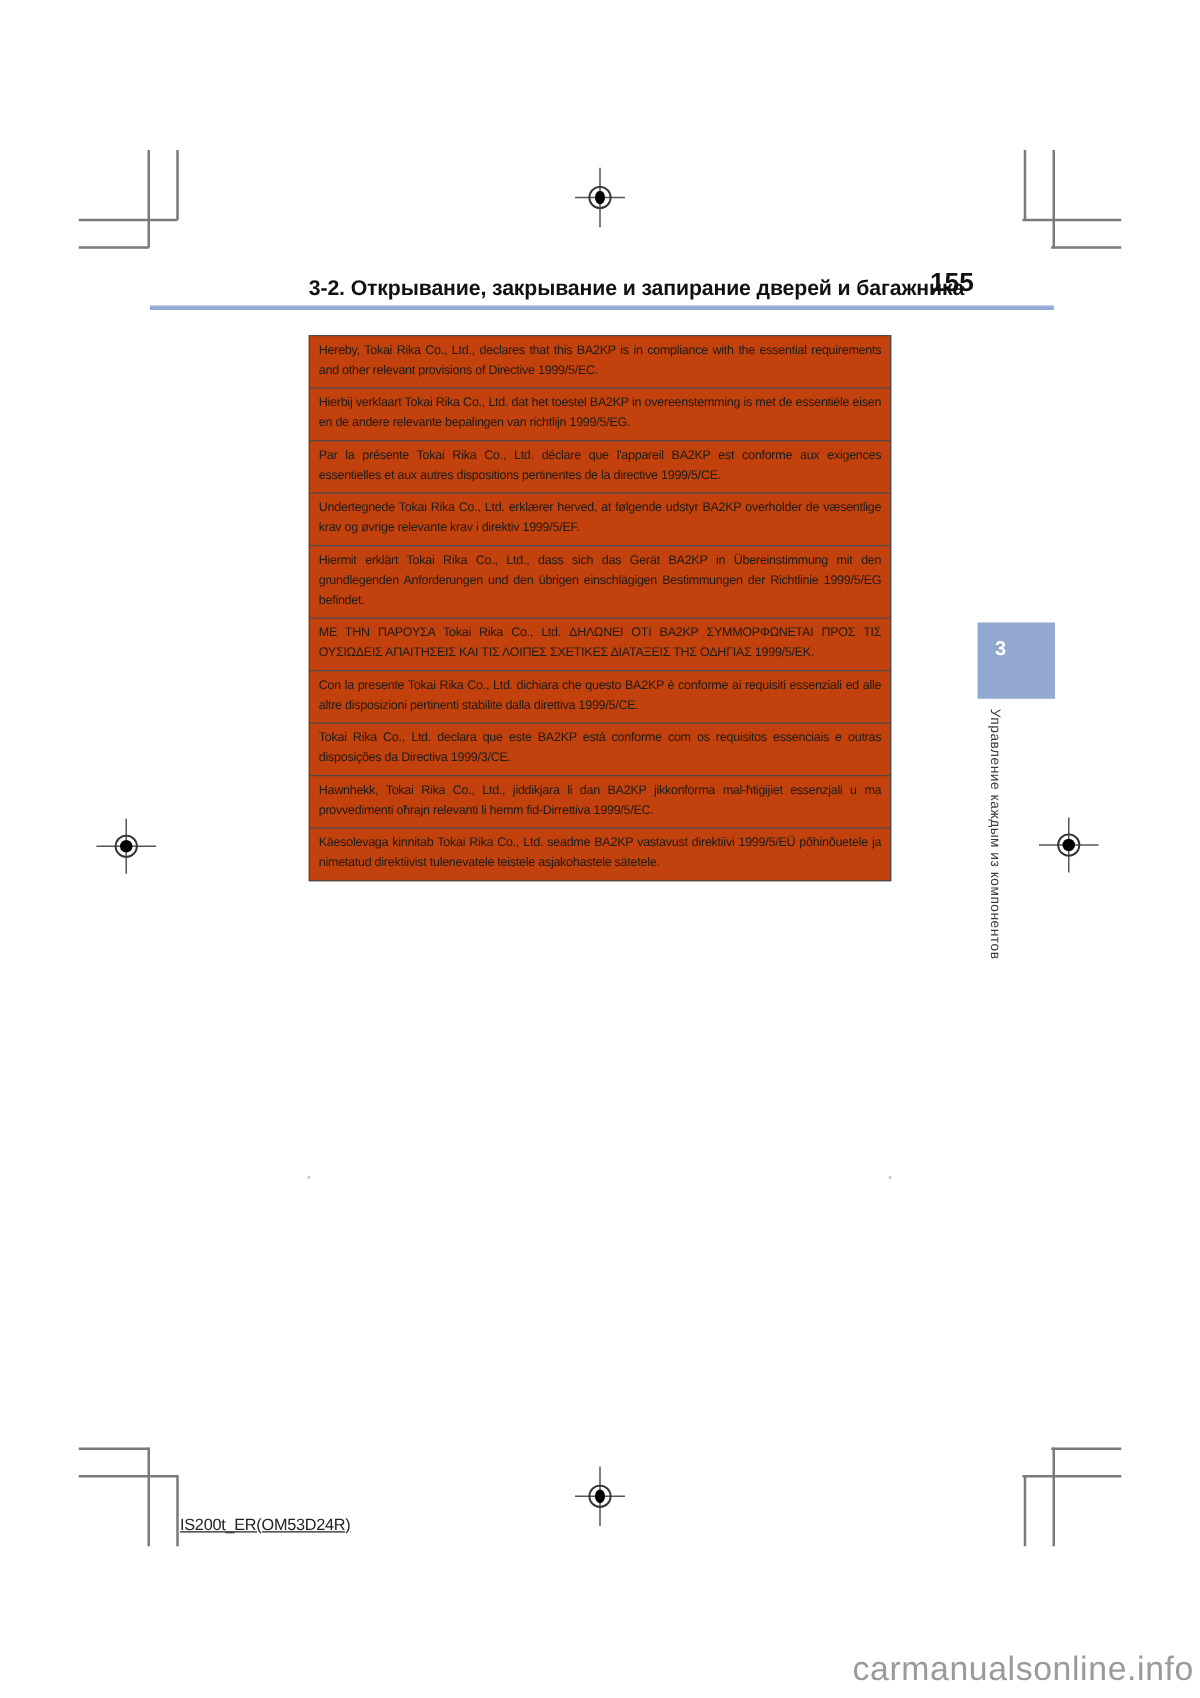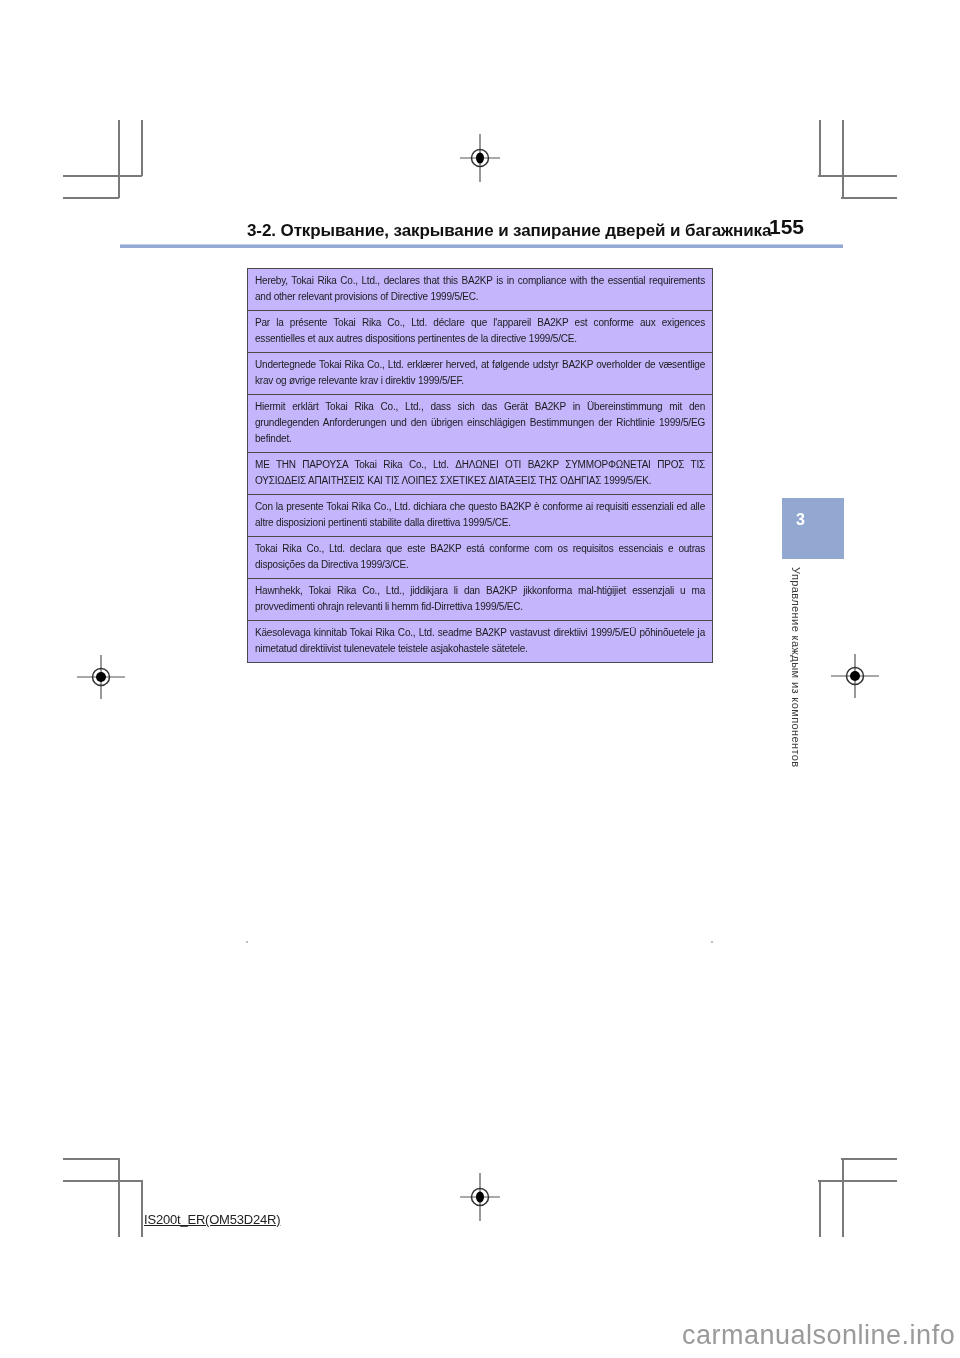--- a/index.html
+++ b/index.html
@@ -7,31 +7,31 @@
     width:960px;height:1358px;position:relative;background:#ffffff;
     font-family:"Liberation Sans", sans-serif;overflow:hidden;
   }
   
   .header-title{
     position:absolute;left:247px;top:221px;width:466px;
     text-align:center;font-size:17px;font-weight:bold;color:#111;
     letter-spacing:-0.1px;white-space:nowrap;
   }
   .page-number{
-    position:absolute;left:744px;top:215px;width:60px;text-align:right;
+    position:absolute;left:744px;top:215px;width:60px;text-align:left;
     font-size:21px;font-weight:bold;color:#111;
   }
   .header-rule{
     position:absolute;left:120px;top:244px;width:723px;height:3px;
     background:#93a9d3;border-top:1px solid #c3d0e8;
   }
   
   .decl-table{
     position:absolute;left:247px;top:268px;width:466px;
-    border:1px solid #4a4a4a;background:#c4b5fd;box-sizing:border-box;
+    border:1px solid #4a4a4a;background:#c2410c;box-sizing:border-box;
   }
   .decl-row{
     padding:4px 7px 5px 7px;
     border-bottom:1px solid #4a4a4a;
     font-size:10px;line-height:16px;letter-spacing:-0.2px;
     text-align:justify;color:#1c1c1c;
   }
   .decl-row:last-child{border-bottom:none;}
   
   .chapter-tab{
@@ -65,20 +65,21 @@
 </style>
 </head>
 <body>
 
 <div class="header-title">3-2. Открывание, закрывание и запирание дверей и багажника</div>
 <div class="page-number">155</div>
 <div class="header-rule"></div>
 
 <div class="decl-table">
   <div class="decl-row">Hereby, Tokai Rika Co., Ltd., declares that this BA2KP is in compliance with the essential requirements and other relevant provisions of Directive 1999/5/EC.</div>
+  <div class="decl-row">Hierbij verklaart Tokai Rika Co., Ltd. dat het toestel BA2KP in overeenstemming is met de essentiële eisen en de andere relevante bepalingen van richtlijn 1999/5/EG.</div>
   <div class="decl-row">Par la présente Tokai Rika Co., Ltd. déclare que l'appareil BA2KP est conforme aux exigences essentielles et aux autres dispositions pertinentes de la directive 1999/5/CE.</div>
   <div class="decl-row">Undertegnede Tokai Rika Co., Ltd. erklærer herved, at følgende udstyr BA2KP overholder de væsentlige krav og øvrige relevante krav i direktiv 1999/5/EF.</div>
   <div class="decl-row">Hiermit erklärt Tokai Rika Co., Ltd., dass sich das Gerät BA2KP in Übereinstimmung mit den grundlegenden Anforderungen und den übrigen einschlägigen Bestimmungen der Richtlinie 1999/5/EG befindet.</div>
   <div class="decl-row">ΜΕ ΤΗΝ ΠΑΡΟΥΣΑ Tokai Rika Co., Ltd. ΔΗΛΩΝΕΙ ΟΤΙ BA2KP ΣΥΜΜΟΡΦΩΝΕΤΑΙ ΠΡΟΣ ΤΙΣ ΟΥΣΙΩΔΕΙΣ ΑΠΑΙΤΗΣΕΙΣ ΚΑΙ ΤΙΣ ΛΟΙΠΕΣ ΣΧΕΤΙΚΕΣ ΔΙΑΤΑΞΕΙΣ ΤΗΣ ΟΔΗΓΙΑΣ 1999/5/ΕΚ.</div>
   <div class="decl-row">Con la presente Tokai Rika Co., Ltd. dichiara che questo BA2KP è conforme ai requisiti essenziali ed alle altre disposizioni pertinenti stabilite dalla direttiva 1999/5/CE.</div>
   <div class="decl-row">Tokai Rika Co., Ltd. declara que este BA2KP está conforme com os requisitos essenciais e outras disposições da Directiva 1999/3/CE.</div>
   <div class="decl-row">Hawnhekk, Tokai Rika Co., Ltd., jiddikjara li dan BA2KP jikkonforma mal-ħtiġijiet essenzjali u ma provvedimenti oħrajn relevanti li hemm fid-Dirrettiva 1999/5/EC.</div>
   <div class="decl-row">Käesolevaga kinnitab Tokai Rika Co., Ltd. seadme BA2KP vastavust direktiivi 1999/5/EÜ põhinõuetele ja nimetatud direktiivist tulenevatele teistele asjakohastele sätetele.</div>
 </div>
 

